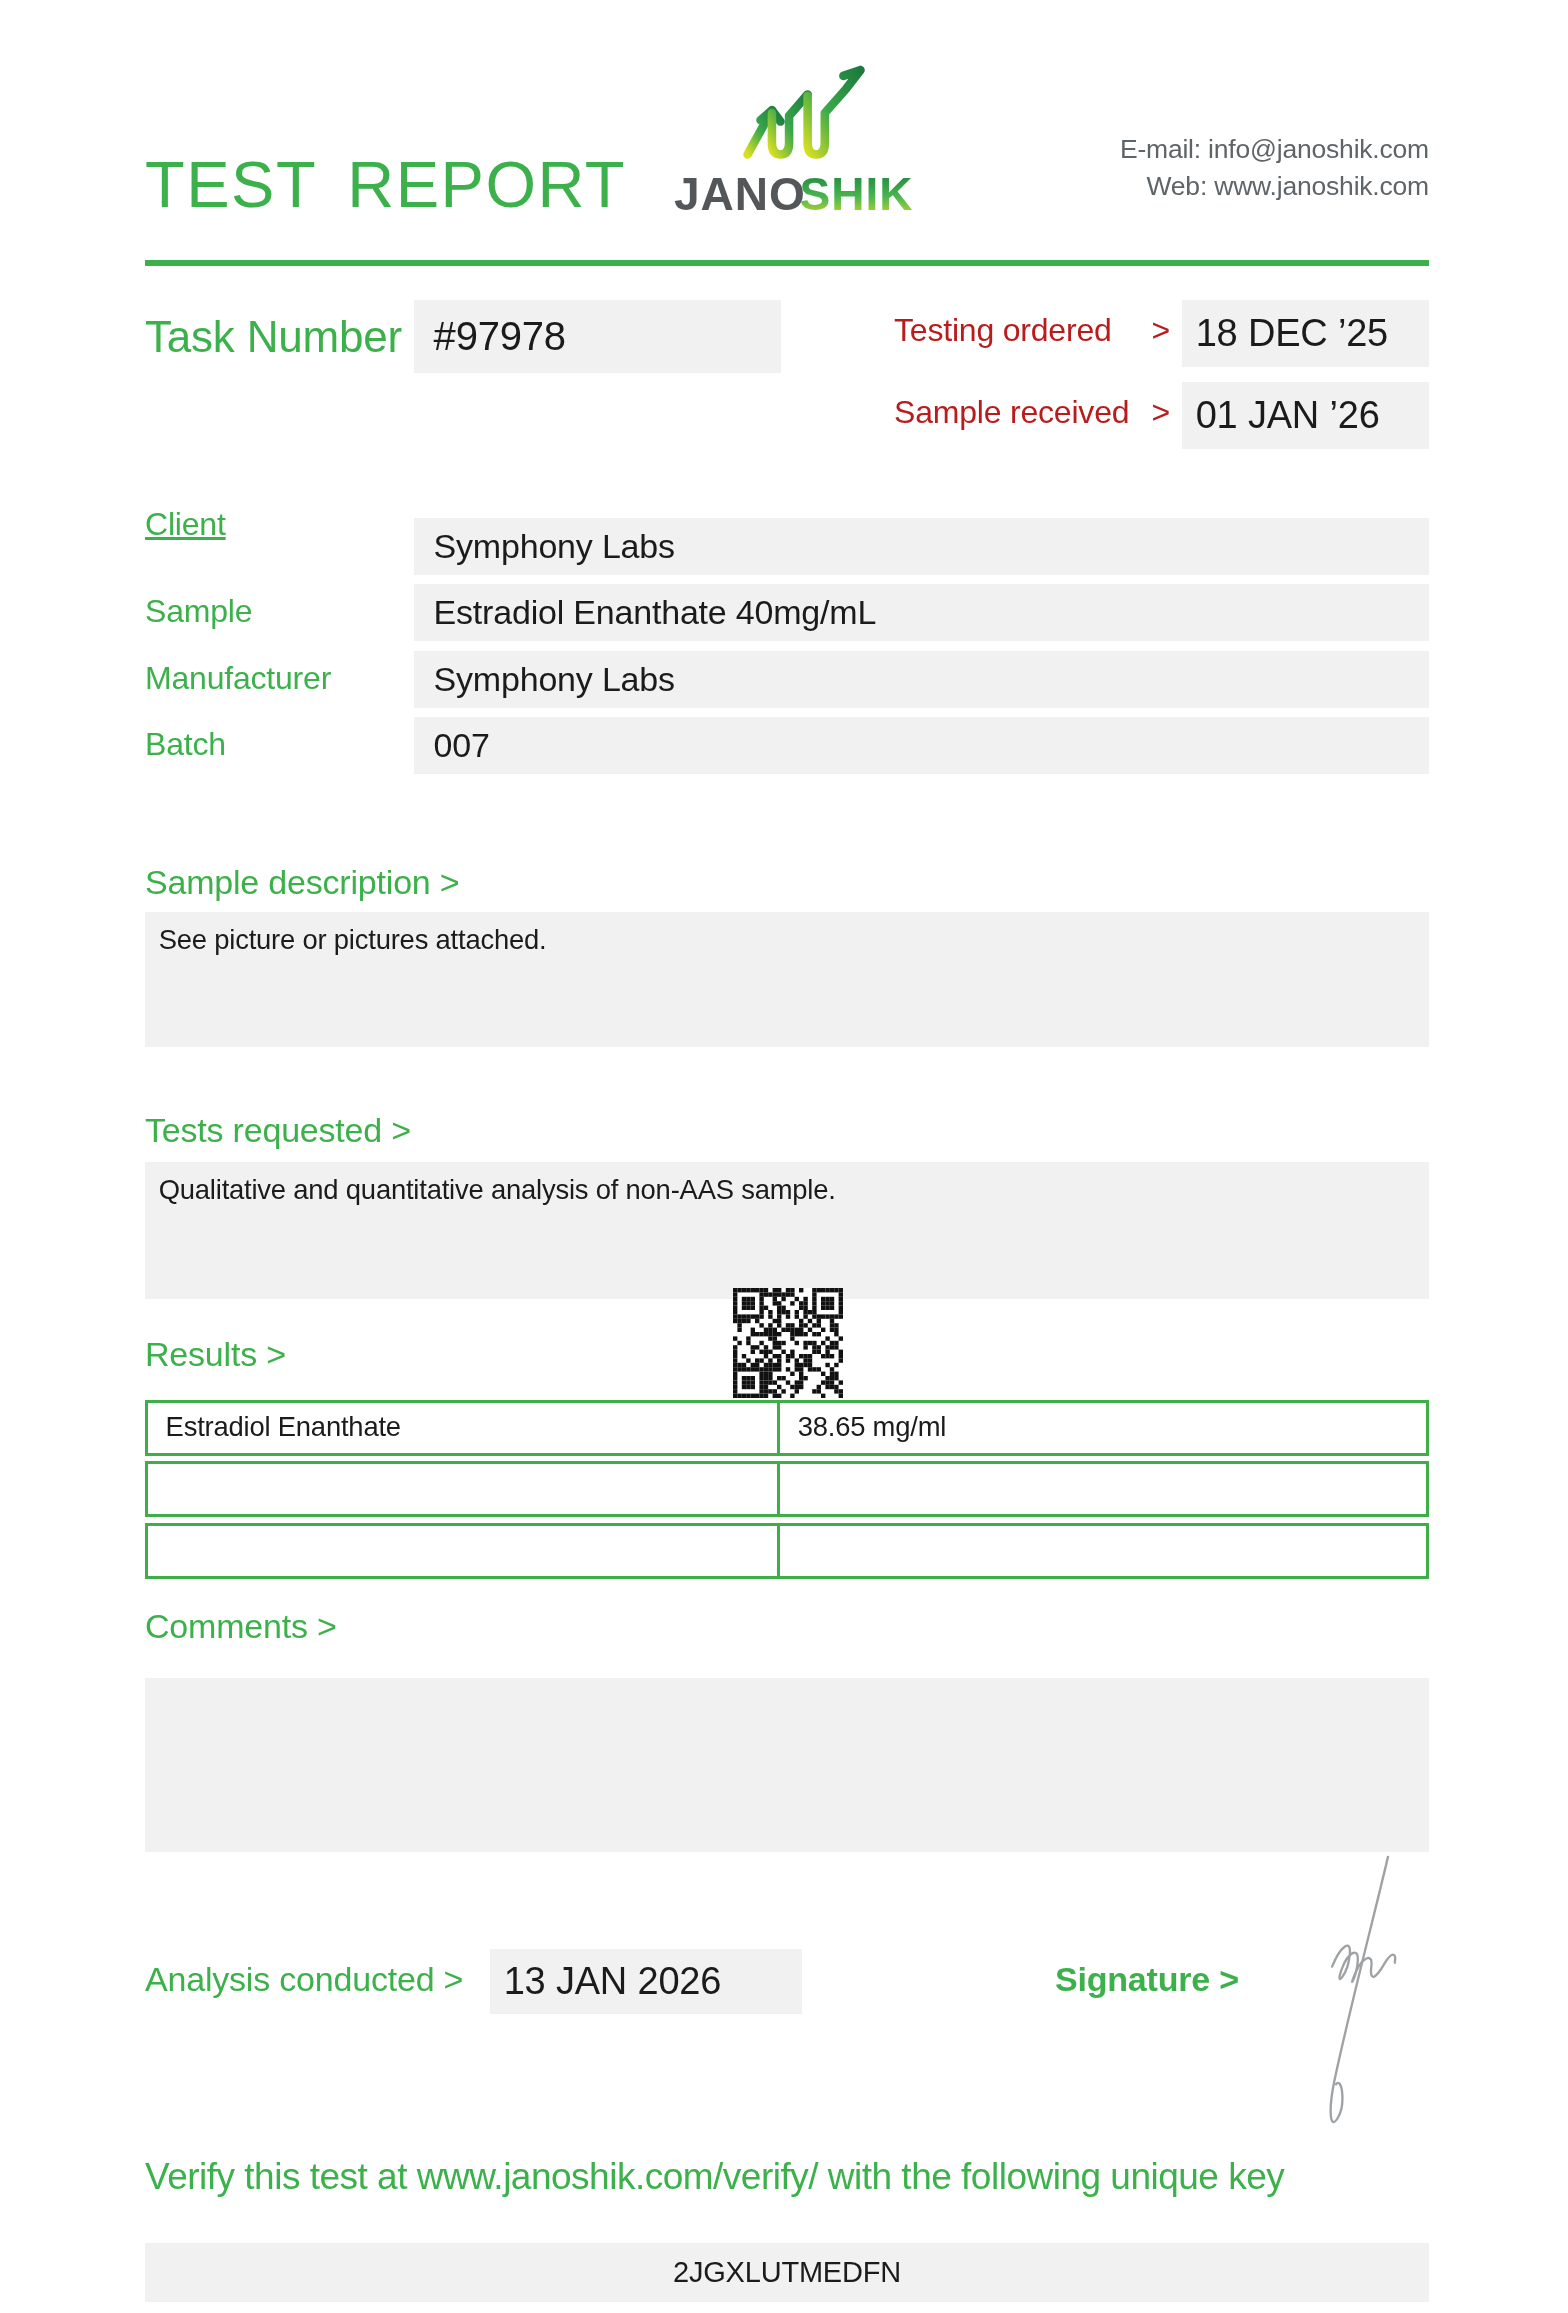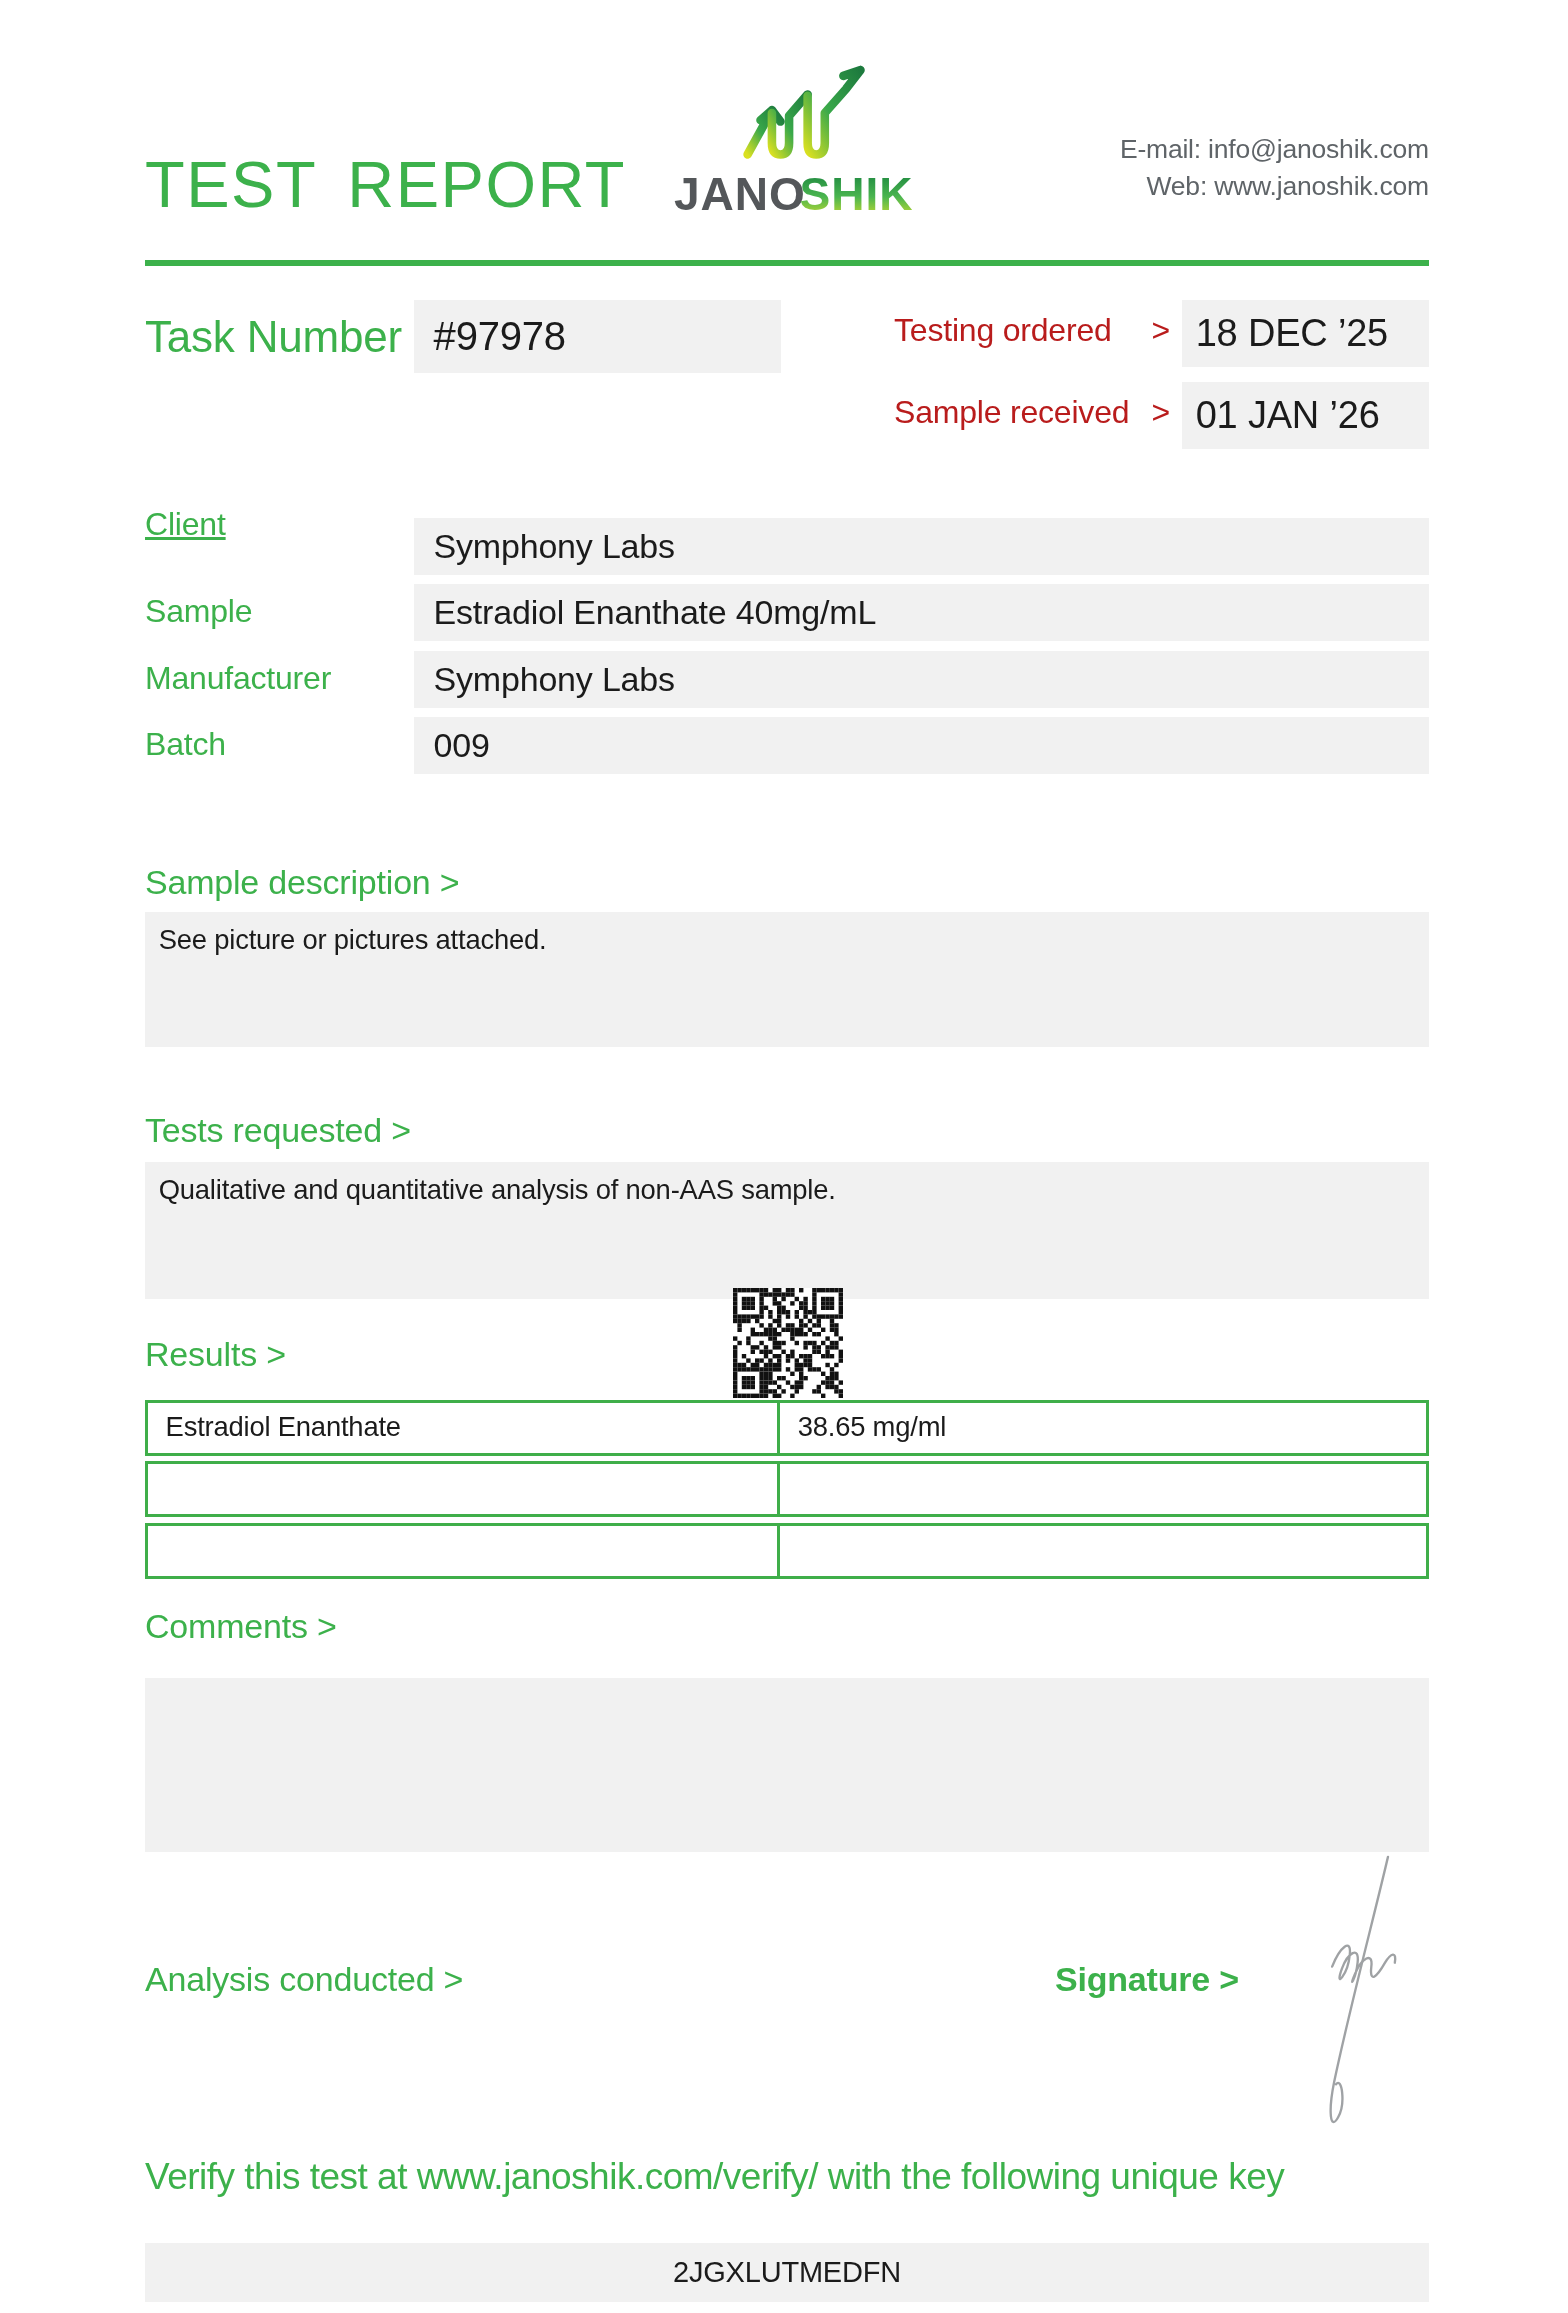--- a/index.html
+++ b/index.html
@@ -110,21 +110,21 @@
     <div class="valtext" style="font-size:34px; line-height:57px; padding-left:19.6px;">Estradiol Enanthate 40mg/mL</div>
   </div>
 
   <div class="glabel" style="left:145px; top:660px;">Manufacturer</div>
   <div class="gbox" style="left:414px; top:651px; width:1015px; height:57px;">
     <div class="valtext" style="font-size:34px; line-height:57px; padding-left:19.6px;">Symphony Labs</div>
   </div>
 
   <div class="glabel" style="left:145px; top:726px;">Batch</div>
   <div class="gbox" style="left:414px; top:717px; width:1015px; height:57px;">
-    <div class="valtext" style="font-size:34px; line-height:57px; padding-left:19.6px;">009</div>
+    <div class="valtext" style="font-size:34px; line-height:57px; padding-left:19.6px;">007</div>
   </div>
 
   <div class="gheading" style="left:145px; top:863px;">Sample description &gt;</div>
   <div class="gbox" style="left:145px; top:912px; width:1284px; height:135px;">
     <div class="boxtext">See picture or pictures attached.</div>
   </div>
 
   <div class="gheading" style="left:145px; top:1111px;">Tests requested &gt;</div>
   <div class="gbox" style="left:145px; top:1162px; width:1284px; height:137px;">
     <div class="boxtext">Qualitative and quantitative analysis of non-AAS sample.</div>
@@ -485,20 +485,23 @@
     <div class="rcell c1"></div>
     <div class="rcell c2"></div>
   </div>
 
   <div class="gheading" style="left:145px; top:1607px;">Comments &gt;</div>
   <div class="gbox" style="left:145px; top:1678px; width:1284px; height:174px;">
     <div class="boxtext"></div>
   </div>
 
   <div class="gheading" style="left:145px; top:1960px;">Analysis conducted &gt;</div>
+  <div class="gbox" style="left:490px; top:1949px; width:312px; height:65px;">
+    <div class="valtext" style="font-size:38px; line-height:65px; padding-left:13.7px;">13 JAN 2026</div>
+  </div>
   <div class="gheading" style="left:1055px; top:1960px;font-weight:bold;">Signature &gt;</div>
 
   <div class="abs" style="left:1289px; top:1851px; width:147px; height:292px;">
     <svg width="147" height="292" viewBox="0 0 150 298">
       <g fill="none" stroke="#95989b" stroke-width="2.4" stroke-linecap="round" opacity="0.9">
         <path d="M101,6 C88,62 62,160 46,236 C40,266 42,286 50,272 C58,258 54,230 48,238"></path>
         <path d="M44,118 C52,98 64,88 62,106 C60,126 46,142 54,120 C60,104 72,96 70,114 C68,132 60,142 68,124 C74,110 86,102 84,118 C82,136 90,128 98,114 C104,104 110,102 108,114"></path>
       </g>
     </svg>
   </div>

